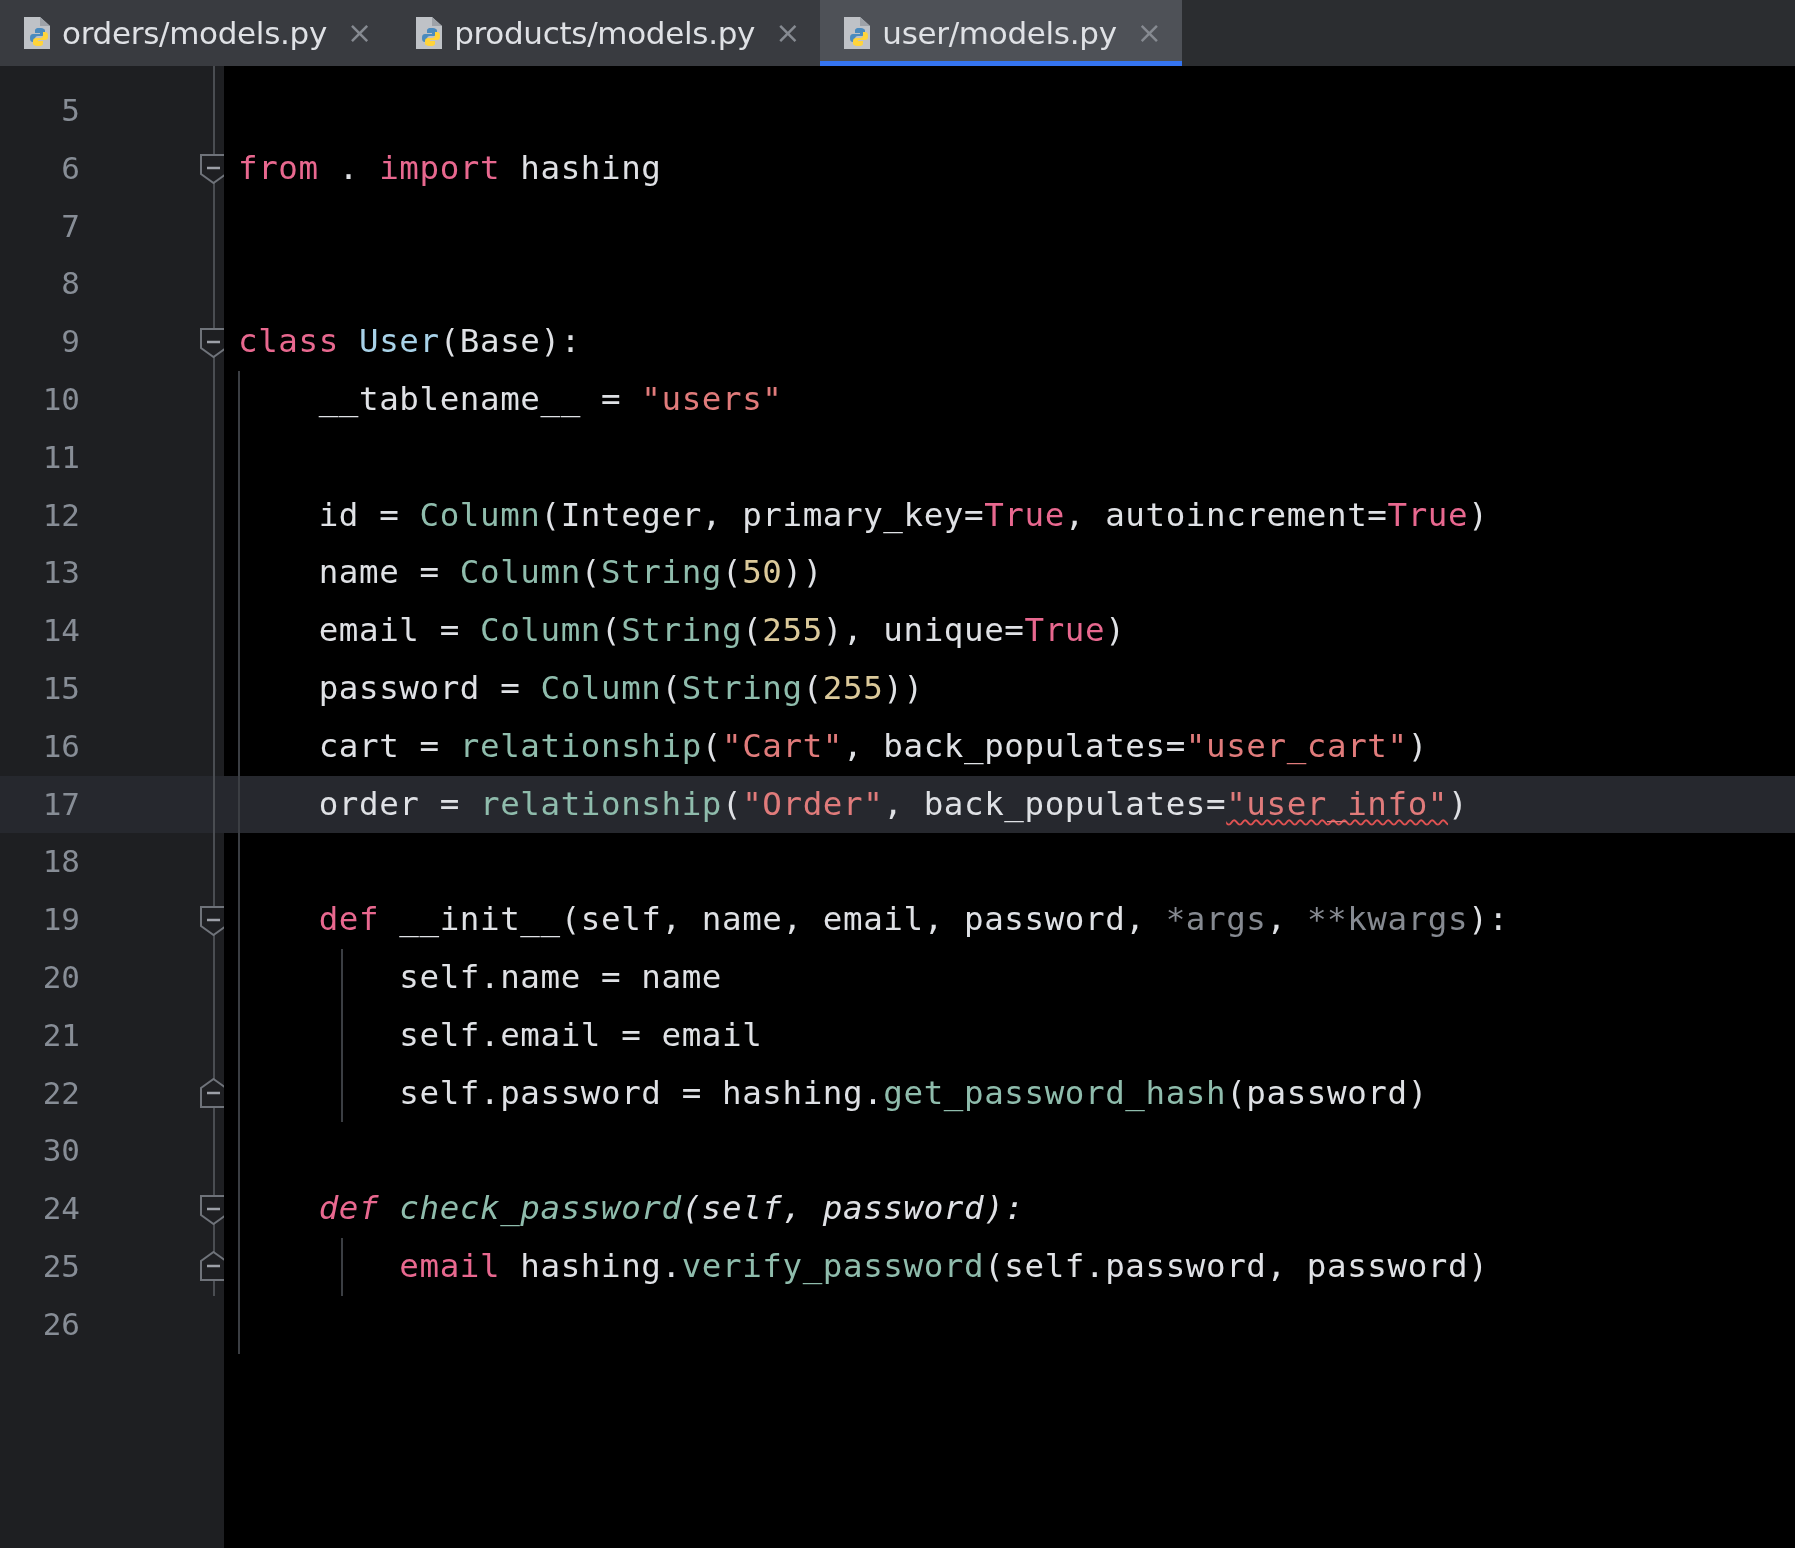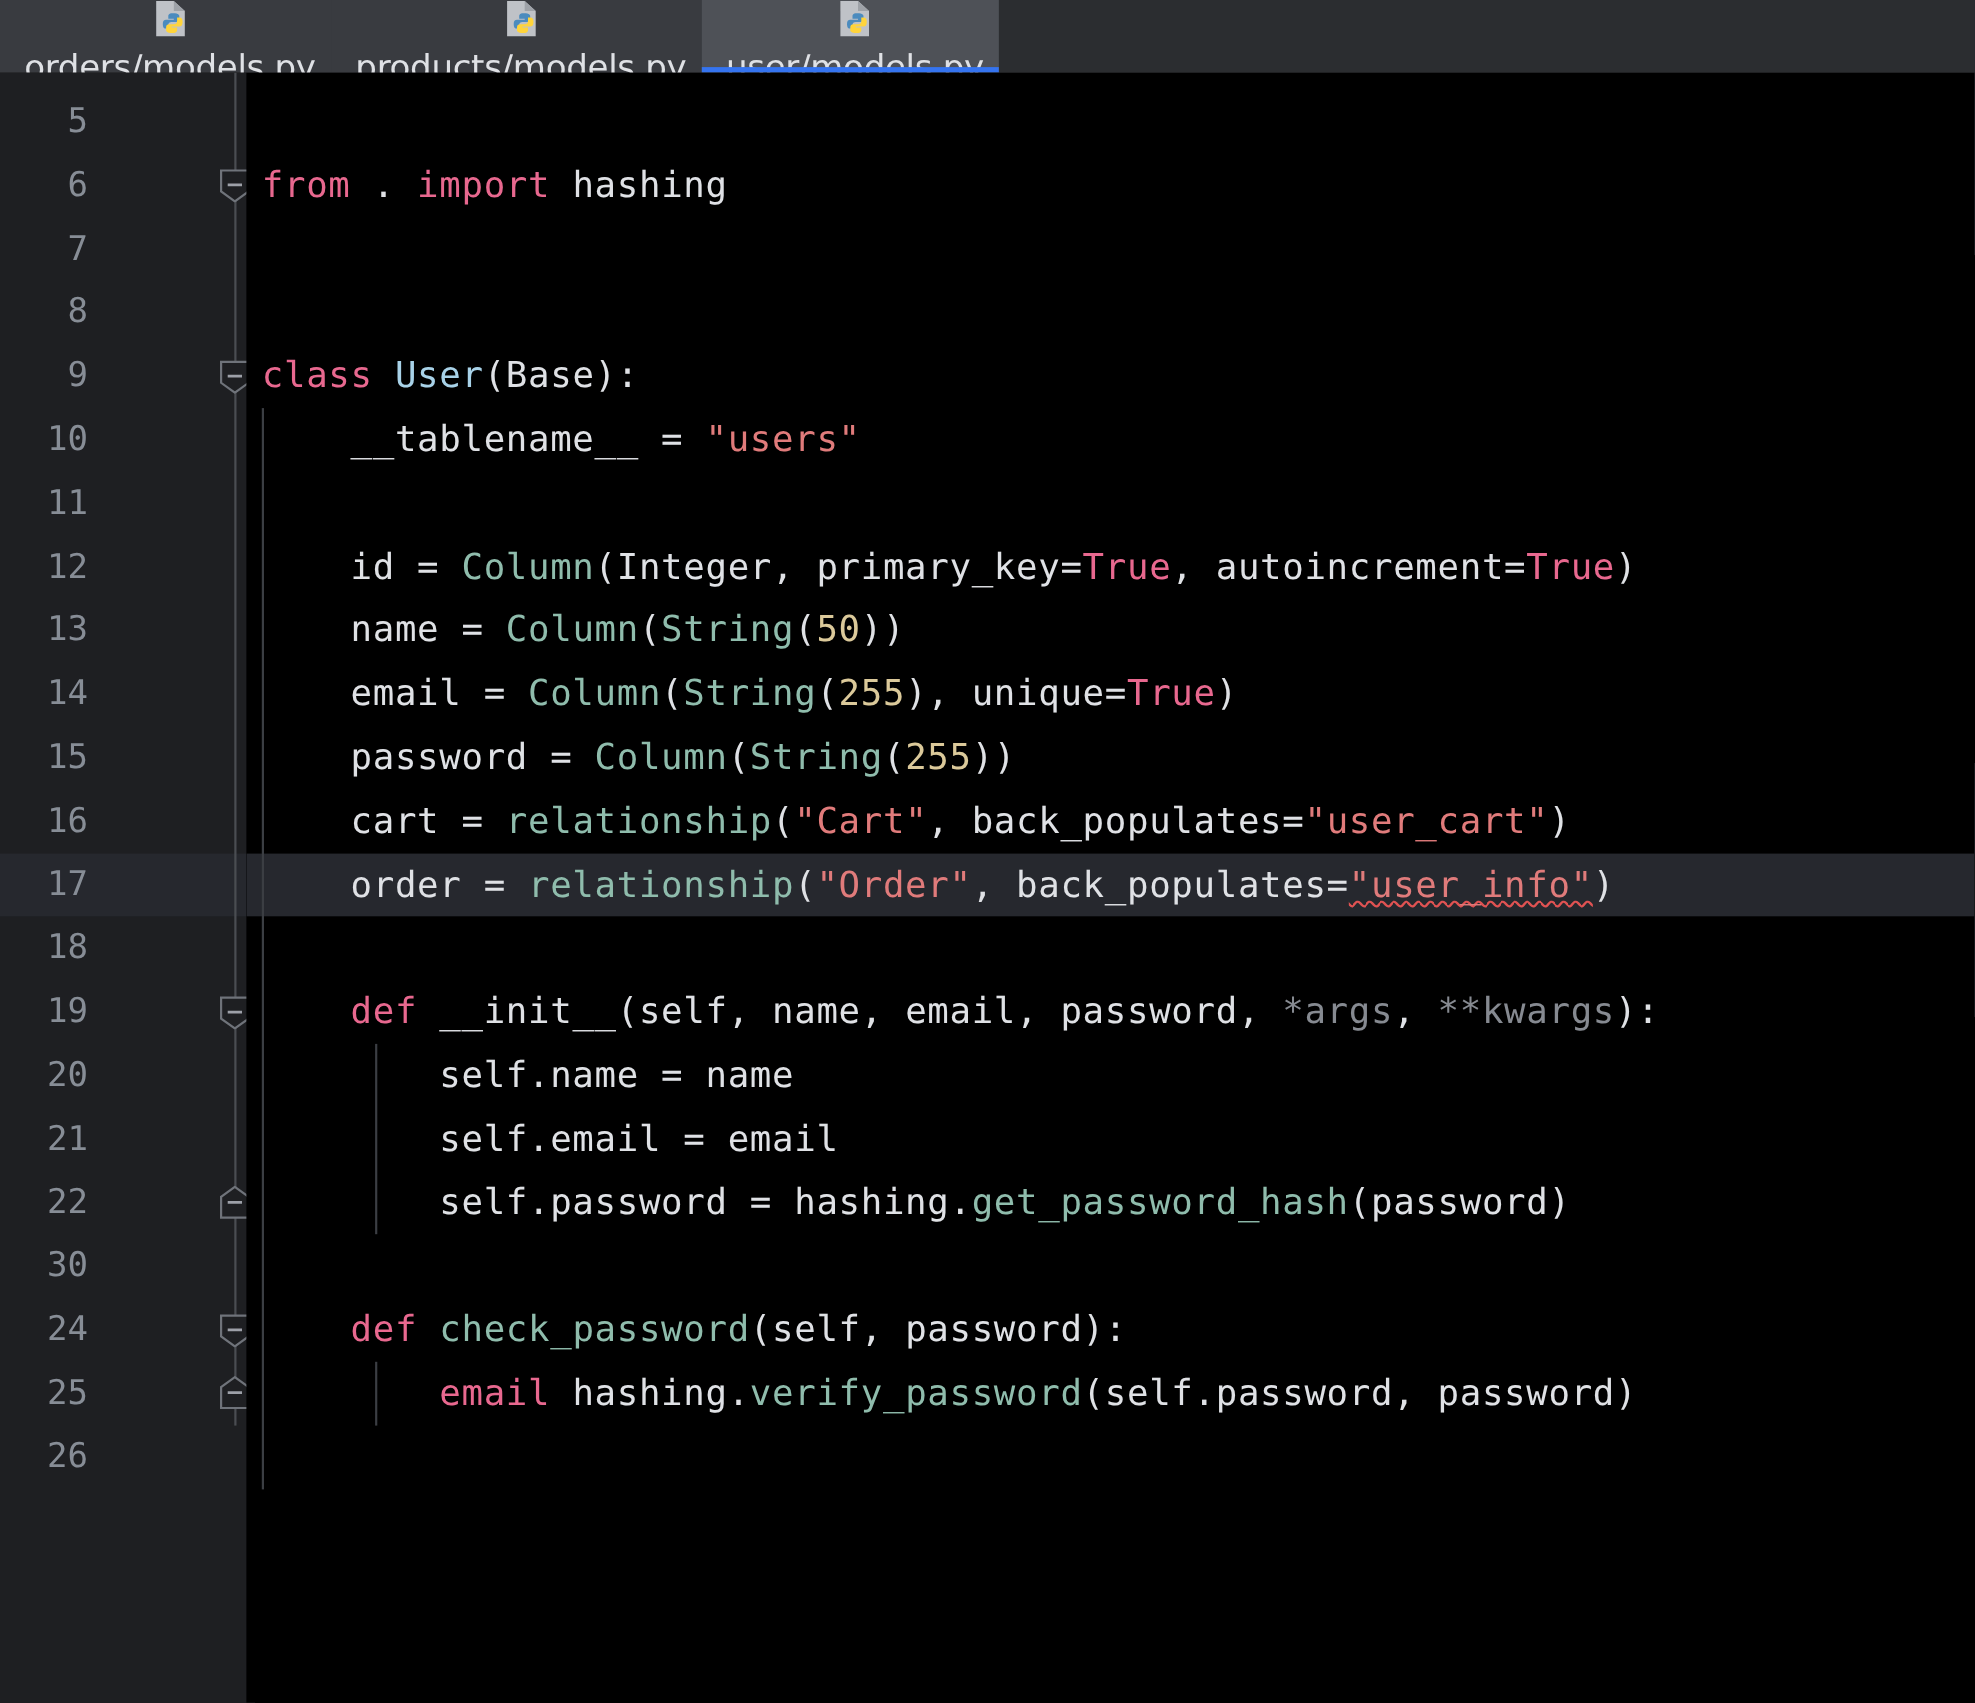--- a/index.html
+++ b/index.html
@@ -23,21 +23,20 @@
     position: relative;
   }
   .tab {
     display: flex;
     align-items: center;
     padding: 0 14px 0 22px;
     gap: 10px;
     position: relative;
     cursor: pointer;
     background: #393b40;
-    flex-direction: column;
   }
   .tab.active {
     background: #4e5157;
   }
   .tab.active::after {
     content: "";
     position: absolute;
     left: 0; right: 0; bottom: 0;
     height: 5px;
     background: #3574f0;
@@ -287,21 +286,21 @@
         <div class="row" style="position: absolute; left: 0px; right: 0px; top: 536.2px;"><span class="codeline"><span class="plain">    email = </span><span class="fn">Column</span><span class="plain">(</span><span class="fn">String</span><span class="plain">(</span><span class="num">255</span><span class="plain">), unique=</span><span class="kw2">True</span><span class="plain">)</span></span></div>
         <div class="row" style="position: absolute; left: 0px; right: 0px; top: 594px;"><span class="codeline"><span class="plain">    password = </span><span class="fn">Column</span><span class="plain">(</span><span class="fn">String</span><span class="plain">(</span><span class="num">255</span><span class="plain">))</span></span></div>
         <div class="row" style="position: absolute; left: 0px; right: 0px; top: 651.8px;"><span class="codeline"><span class="plain">    cart = </span><span class="fn">relationship</span><span class="plain">(</span><span class="str">"Cart"</span><span class="plain">, back_populates=</span><span class="str">"user_cart"</span><span class="plain">)</span></span></div>
         <div class="row hl" style="position: absolute; left: 0px; right: 0px; top: 709.6px;"><span class="codeline"><span class="plain">    order = </span><span class="fn">relationship</span><span class="plain">(</span><span class="str">"Order"</span><span class="plain">, back_populates=</span><span class="str err">"user_info"</span><span class="plain">)</span></span></div>
         <div class="row" style="position: absolute; left: 0px; right: 0px; top: 767.4px;"><span class="codeline"></span></div>
         <div class="row" style="position: absolute; left: 0px; right: 0px; top: 825.2px;"><span class="codeline"><span class="plain">    </span><span class="kw2">def</span><span class="plain"> </span><span class="plain">__init__</span><span class="plain">(self, name, email, password, </span><span class="dim">*args</span><span class="plain">, </span><span class="dim">**kwargs</span><span class="plain">):</span></span></div>
         <div class="row" style="position: absolute; left: 0px; right: 0px; top: 883px;"><span class="codeline"><span class="plain">        self.name = name</span></span></div>
         <div class="row" style="position: absolute; left: 0px; right: 0px; top: 940.8px;"><span class="codeline"><span class="plain">        self.email = email</span></span></div>
         <div class="row" style="position: absolute; left: 0px; right: 0px; top: 998.6px;"><span class="codeline"><span class="plain">        self.password = hashing.</span><span class="fn">get_password_hash</span><span class="plain">(password)</span></span></div>
         <div class="row" style="position: absolute; left: 0px; right: 0px; top: 1056.4px;"><span class="codeline"></span></div>
-        <div class="row" style="position: absolute; left: 0px; right: 0px; top: 1114.2px;"><span class="codeline"><span class="plain">    </span><span class="kw2">def</span><span class="plain"> </span><span class="fn">check_password</span><span class="plain">(self, password):</span></span></div>
+        <div class="row" style="position: absolute; left: 0px; right: 0px; top: 1114.2px; font-style: italic;"><span class="codeline"><span class="plain">    </span><span class="kw2">def</span><span class="plain"> </span><span class="fn">check_password</span><span class="plain">(self, password):</span></span></div>
         <div class="row" style="position: absolute; left: 0px; right: 0px; top: 1172px;"><span class="codeline"><span class="plain">        </span><span class="kw2">email</span><span class="plain"> hashing.</span><span class="fn">verify_password</span><span class="plain">(self.password, password)</span></span></div>
         <div class="row" style="position: absolute; left: 0px; right: 0px; top: 1229.8px;"><span class="codeline"></span></div>
       </div>
   <div class="indentguide" style="left: 14px; top: 305px; height: 982.6px;"></div>
       <div class="indentguide" style="left: 117px; top: 883px; height: 173.4px;"></div>
       <div class="indentguide" style="left: 117px; top: 1172px; height: 57.8px;"></div>
     </div>
 </div>
 
 </body></html>

